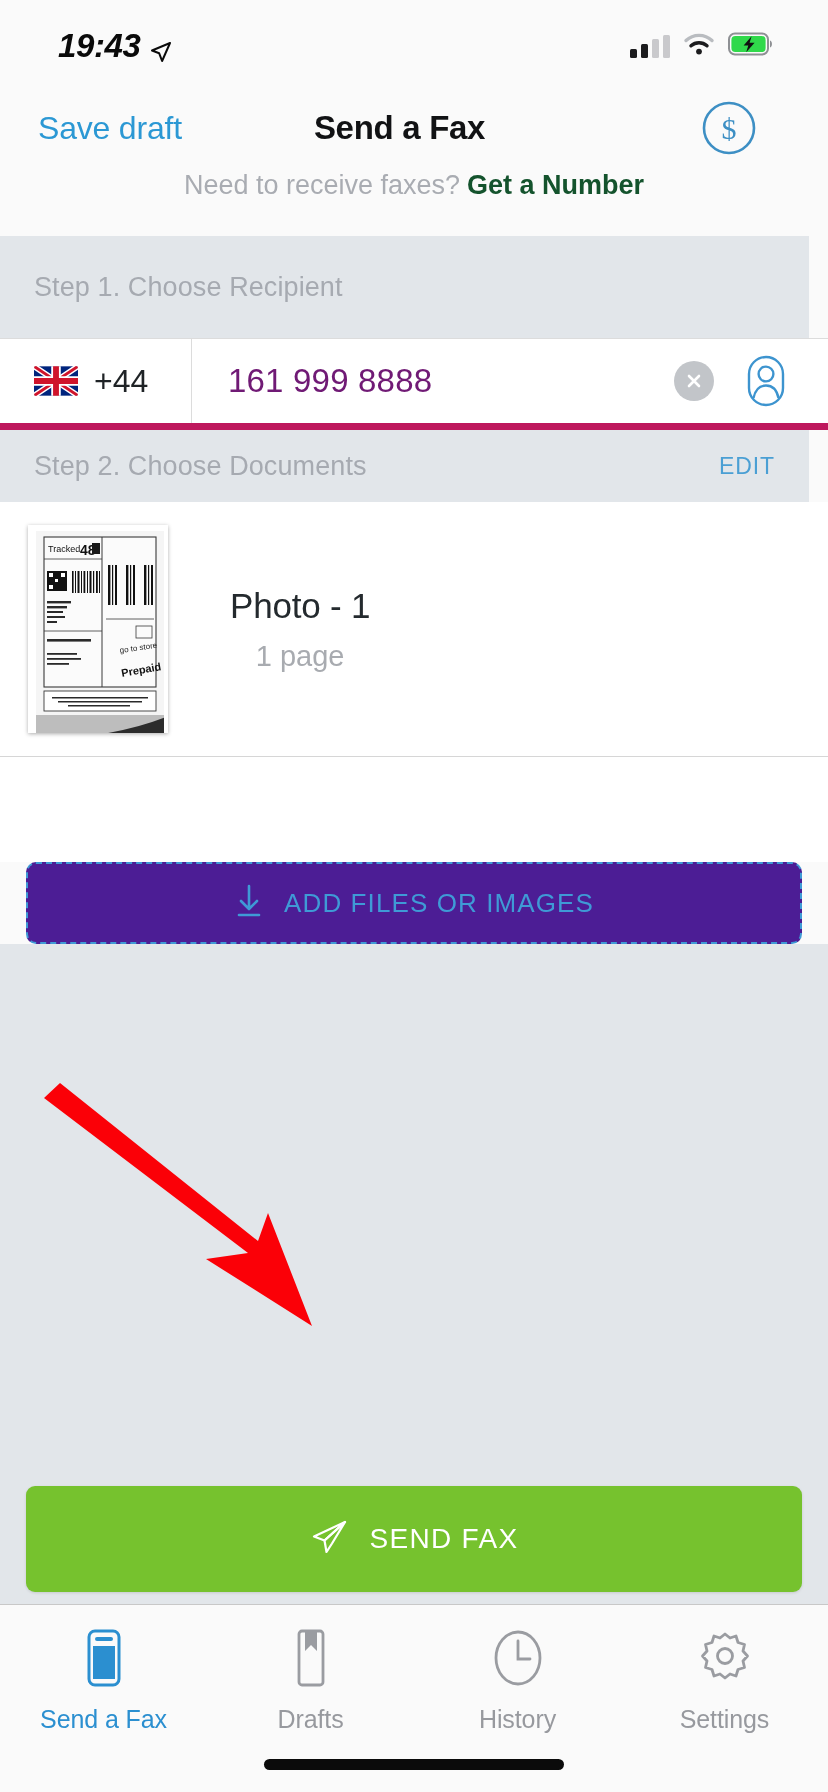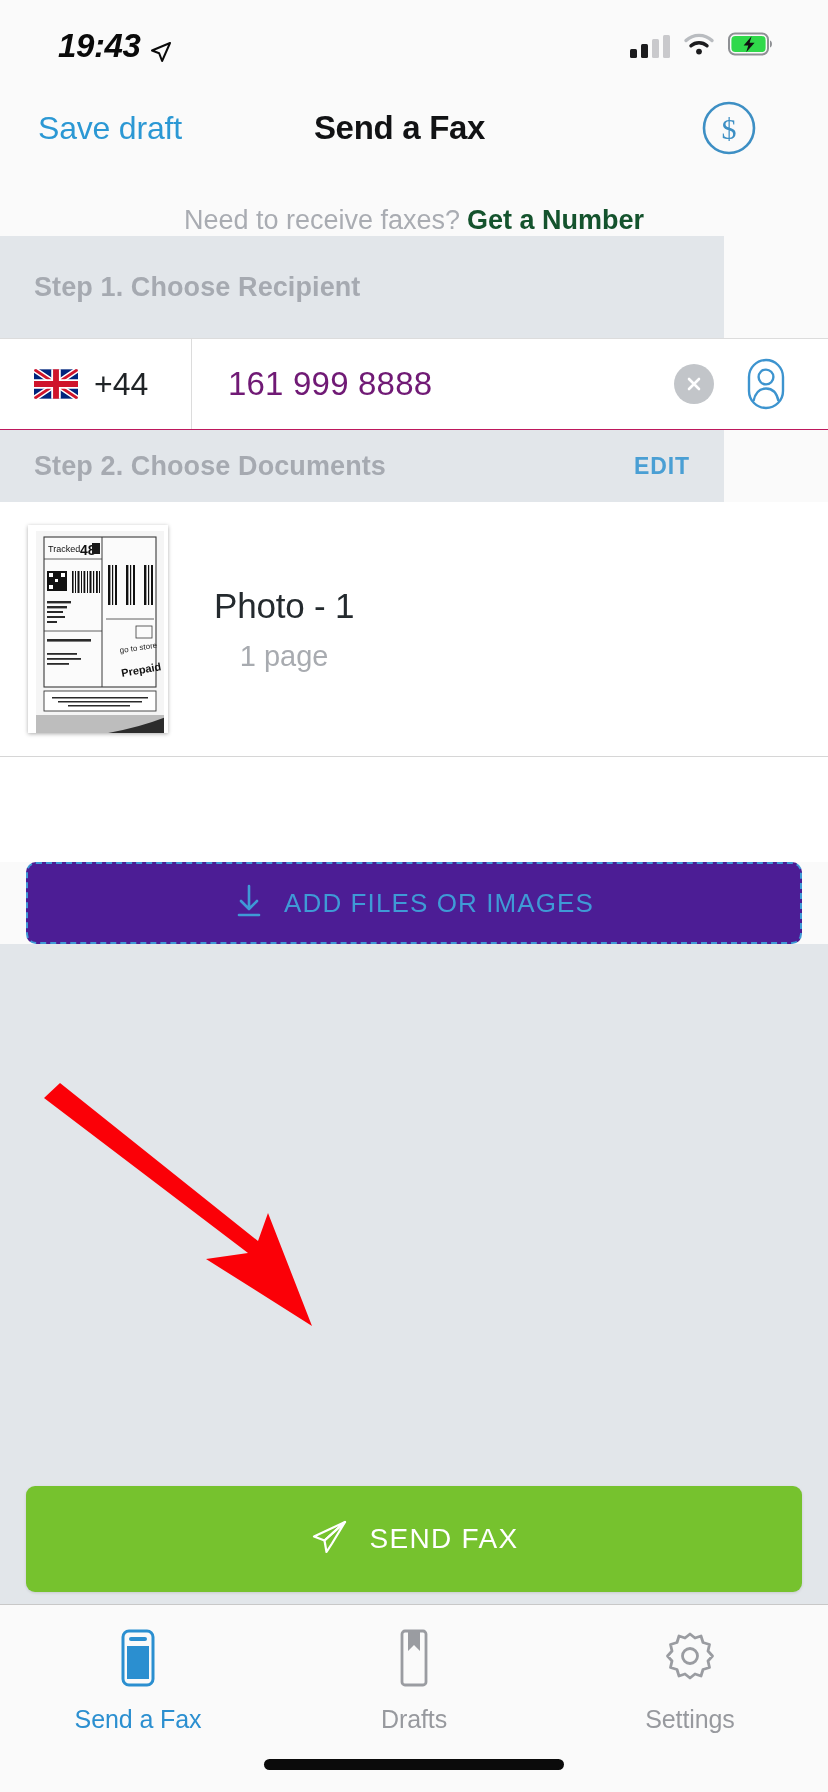--- a/index.html
+++ b/index.html
@@ -44,46 +44,45 @@
   }
   .nav-title {
     width:100%; text-align:center; font-size:33px; font-weight:bold;
     color:#111214; letter-spacing:-0.3px;
   }
   .nav-right { position:absolute; right:42px; width:56px; height:56px; }
 
   
   .subbar {
     position:absolute; top:170px; left:0; width:828px; height:66px;
-    background:#fafafa; display:flex; align-items:flex-end; justify-content:center;
+    background:#fafafa; display:flex; align-items:flex-start; justify-content:center;
     font-size:27px;
   }
   .subbar .muted { color:#a9acb2; }
   .subbar .link { color:#14532d; font-weight:bold; margin-left:7px; }
 
   
   .sect {
-    background:#e2e6ea; width:724px;
+    background:#e2e6ea; width:809px;
     display:flex; align-items:center; justify-content:space-between;
     padding:0 34px;
-    font-weight:bold;
   }
   .sect-title {
     font-size:27px; color:#a6aab1; letter-spacing:0.1px;
   }
   .sect-action { font-size:23px; color:#4a9fd4; letter-spacing:0.9px; }
 
   #sect1 { position:absolute; top:236px; height:102px; }
   #sect2 { position:absolute; top:430px; height:72px; }
 
   
   .phone-row {
     position:absolute; top:338px; left:0; width:828px; height:92px;
     background:#ffffff; display:flex; align-items:center;
-    border-top:1px solid #dcdcdc; border-bottom:1px solid #be185d;
+    border-top:1px solid #dcdcdc; border-bottom:7px solid #be185d;
   }
   .cc-box {
     width:192px; height:100%; display:flex; align-items:center; gap:16px;
     padding-left:34px; border-right:1px solid #dcdcdc;
   }
   .flag { width:44px; height:30px; border-radius:2px; overflow:hidden; flex:none; }
   .cc-text { font-size:32px; color:#1f2326; font-weight:500; }
   .num-box { flex:1; display:flex; align-items:center; padding-left:36px; }
   .num-text { font-size:33px; color:#701a75; letter-spacing:0.2px; }
   .row-icons {
@@ -102,21 +101,21 @@
     border-bottom:1px solid #d6d6d6;
     text-align:center;
   }
   .thumb-wrap {
     margin-left:28px; width:140px; height:208px; background:#fff;
     box-shadow:0 1px 4px rgba(0,0,0,.32); position:relative; overflow:hidden;
     flex:none;
   }
   .thumb-img { position:absolute; inset:6px 4px 0 8px; overflow:hidden;
     background:linear-gradient(#fdfdfd 0%, #f2f2f2 48%, #d8d8d8 78%, #c9c9c9 100%); }
-  .doc-meta { margin-left:46px; }
+  .doc-meta { margin-left:62px; }
   .doc-name { font-size:35px; color:#242a2e; letter-spacing:-0.2px; }
   .doc-pages { font-size:29px; color:#a8abb0; margin-top:14px; }
 
   
   .addfiles {
     position:absolute; top:862px; left:26px; width:776px; height:82px;
     border:2.5px dashed #3f9ad6; border-radius:10px;
     display:flex; align-items:center; justify-content:center; gap:20px;
     background:#4c1d95;
   }
@@ -376,20 +375,29 @@
         <svg width="52" height="58" viewBox="0 0 52 58">
           <rect x="14" y="2" width="24" height="54" rx="3" fill="none" stroke="#9a9ca1" stroke-width="2.8"></rect>
           <path d="M20 2 L32 2 L32 22 L26 16 L20 22 Z" fill="#9a9ca1"></path>
         </svg>
       </span>
       <span class="tab-label">Drafts</span>
     </div>
     <div class="tab">
       <span>
         <svg width="52" height="58" viewBox="0 0 52 58">
+          <ellipse cx="26" cy="29" rx="22" ry="26" fill="none" stroke="#9a9ca1" stroke-width="2.8"></ellipse>
+          <path d="M26 12 L26 30 L38 30" fill="none" stroke="#9a9ca1" stroke-width="2.8" stroke-linecap="round"></path>
+        </svg>
+      </span>
+      <span class="tab-label">History</span>
+    </div>
+    <div class="tab">
+      <span>
+        <svg width="52" height="58" viewBox="0 0 52 58">
           <g fill="none" stroke="#9a9ca1" stroke-width="2.8" stroke-linejoin="round">
             <path d="M26 5 L31 9 L37 7 L39 13.5 L45.5 15.5 L44 22 L48.5 27 L44 32 L45.5 38.5 L39 40.5 L37 47 L31 45 L26 49 L21 45 L15 47 L13 40.5 L6.5 38.5 L8 32 L3.5 27 L8 22 L6.5 15.5 L13 13.5 L15 7 L21 9 Z"></path>
             <circle cx="26" cy="27" r="7.5"></circle>
           </g>
         </svg>
       </span>
       <span class="tab-label">Settings</span>
     </div>
     <div class="homebar"></div>
   </div>

